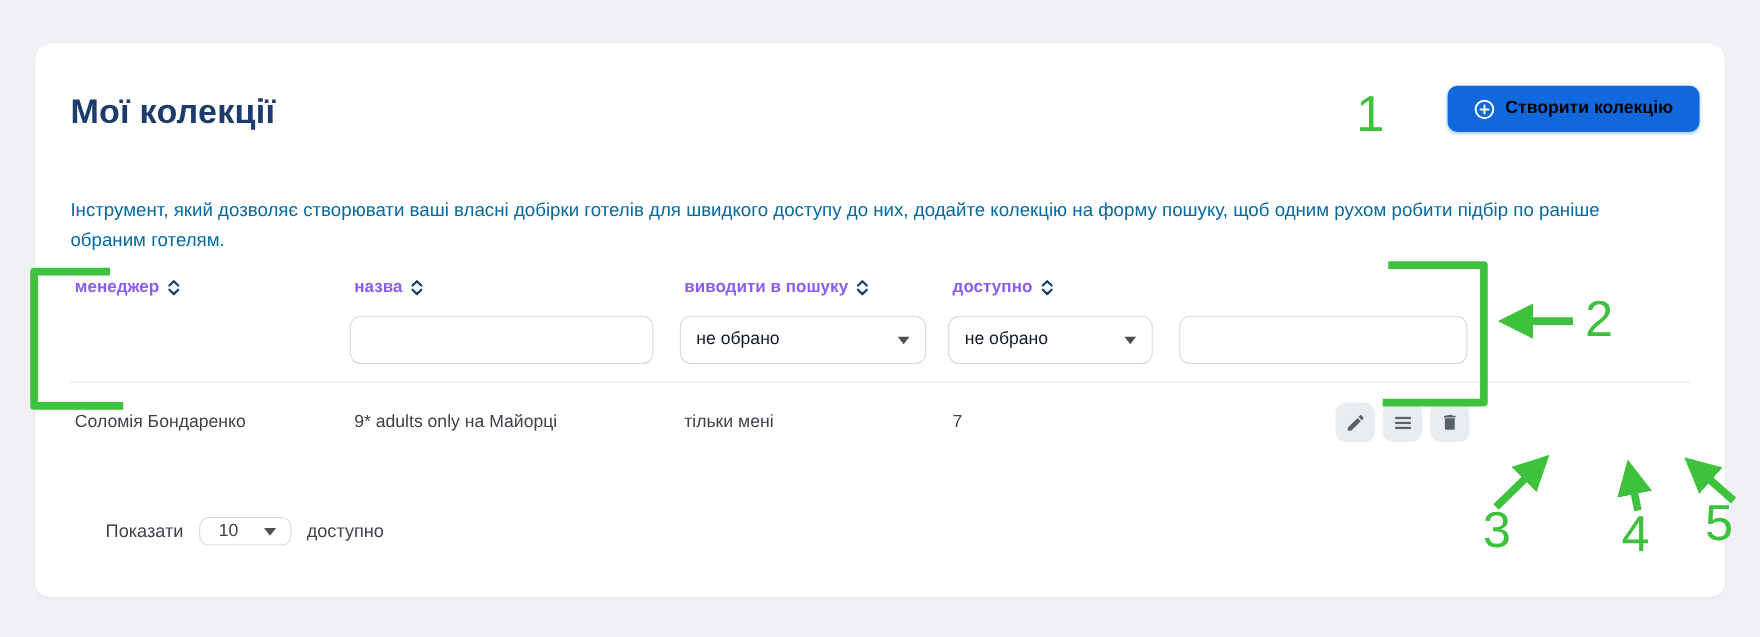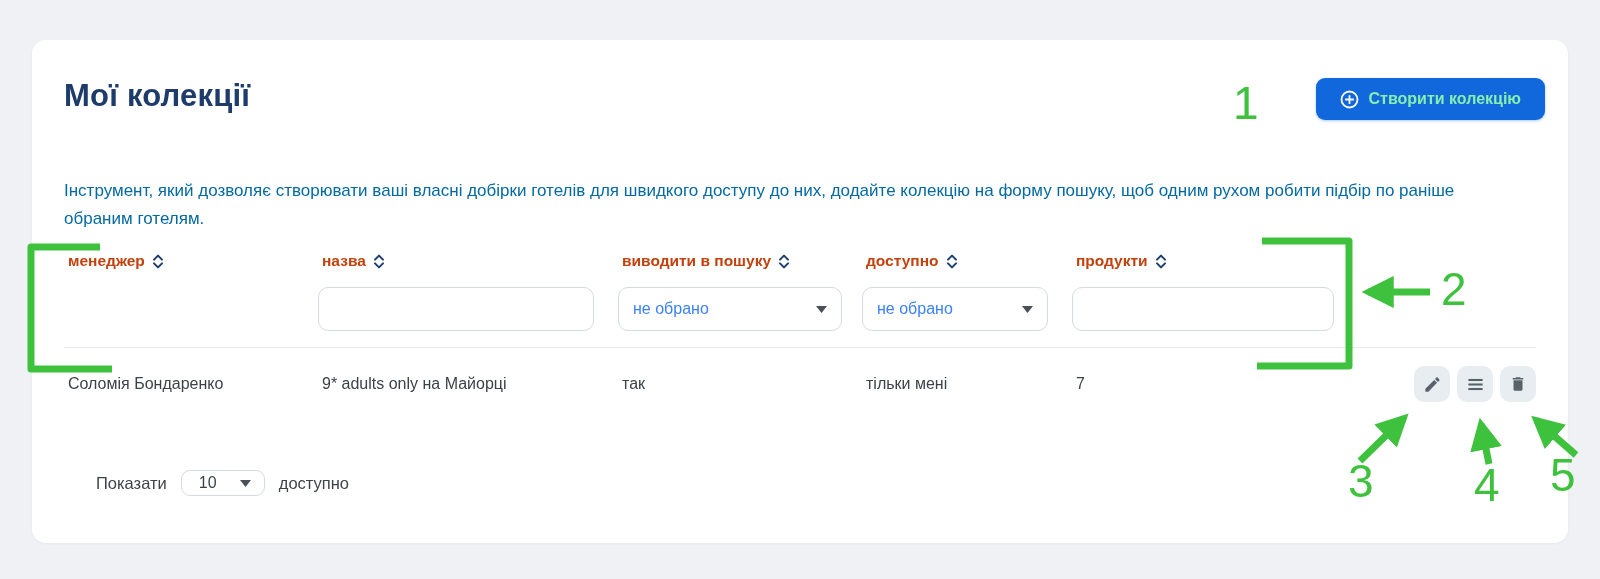--- a/index.html
+++ b/index.html
@@ -12,65 +12,65 @@
     color:#3e444a;
   }
   .card {
     position:absolute; left:32px; top:40px;
     width:1536px; height:503px;
     background:#ffffff; border-radius:14px;
     box-shadow:0 1px 3px rgba(25,40,70,0.05);
   }
   
   .card-header {
-    display:flex; align-items:flex-start; justify-content:space-between;
+    display:flex; align-items:flex-end; justify-content:space-between;
     padding:38px 23px 0 32px;
   }
   .page-title {
     font-size:31px; font-weight:bold; color:#1d3b6b; letter-spacing:0.2px;
   }
   .create-btn {
     display:flex; align-items:center; gap:10px;
     height:42px; padding:0 24px;
     background:#1168dc; border:none; border-radius:9px;
-    color:#86efac; font-size:16px; font-weight:bold;
+    color:#000000; font-size:16px; font-weight:bold;
     font-family:inherit; cursor:pointer;
     box-shadow:0 1px 3px rgba(17,104,220,0.35);
   }
   .create-btn svg { display:block; }
   
   .description {
     margin:57px 32px 0 32px; max-width:1450px;
     font-size:17px; line-height:1.62; color:#0369a1;
   }
   
   .table-wrap { margin:20px 32px 0 32px; }
   .grid-row {
     display:grid;
     grid-template-columns:254px 300px 244px 210px 264px 1fr;
     align-items:center;
   }
   .th {
     display:flex; align-items:center; gap:7px;
-    font-size:15.5px; font-weight:bold; color:#c2410c;
+    font-size:15.5px; font-weight:bold; color:#8b5cf6;
     padding-left:4px;
   }
   .sort-icon svg { display:block; }
   .filter-row { margin-top:17px; }
   .text-filter {
     height:44px; border:1px solid #d6dbe1; border-radius:10px;
     width:276px; padding:0 14px; font-size:16px; color:#3e444a;
     font-family:inherit; outline:none; background:#fff;
   }
   .text-filter.products { width:262px; }
   .select-box {
     height:44px; border:1px solid #d6dbe1; border-radius:10px;
     background:#fff; display:flex; align-items:center;
     justify-content:space-between; padding:0 14px;
-    font-size:16px; color:#3b82f6; cursor:pointer;
+    font-size:16px; color:#0f172a; cursor:pointer;
   }
   .select-box.w1 { width:224px; }
   .select-box.w2 { width:186px; }
   .caret svg { display:block; }
   .divider { height:1px; background:#e7e9ec; margin-top:16px; }
   .data-row { padding:18px 0 22px 0; }
   .td { font-size:16px; color:#3c4248; padding-left:4px; }
   .actions { display:flex; justify-content:flex-end; gap:7px; padding-right:0; }
   .icon-btn {
     width:36px; height:36px; border:none; border-radius:10px;
@@ -152,29 +152,20 @@
       </div>
       <div class="th">
         <span>доступно</span>
         <span class="sort-icon">
           <svg width="12" height="17" viewBox="0 0 12 17" fill="none" stroke="#1d3c6e" stroke-width="2" stroke-linecap="round" stroke-linejoin="round">
             <polyline points="2,6.6 6,2.6 10,6.6"></polyline>
               <polyline points="2,10.4 6,14.4 10,10.4"></polyline>
           </svg>
         </span>
       </div>
-      <div class="th">
-        <span>продукти</span>
-        <span class="sort-icon">
-          <svg width="12" height="17" viewBox="0 0 12 17" fill="none" stroke="#1d3c6e" stroke-width="2" stroke-linecap="round" stroke-linejoin="round">
-            <polyline points="2,6.6 6,2.6 10,6.6"></polyline>
-              <polyline points="2,10.4 6,14.4 10,10.4"></polyline>
-          </svg>
-        </span>
-      </div>
       <div></div>
     </div>
 
     <div class="grid-row filter-row">
       <div></div>
       <div>
         <input class="text-filter" type="text" value="" style="">
       </div>
       <div>
         <div class="select-box w1">
@@ -200,21 +191,20 @@
         <input class="text-filter products" type="text" value="" style="">
       </div>
       <div></div>
     </div>
 
     <div class="divider"></div>
 
     <div class="grid-row data-row">
       <div class="td">Соломія Бондаренко</div>
       <div class="td">9* adults only на Майорці</div>
-      <div class="td">так</div>
       <div class="td">тільки мені</div>
       <div class="td">7</div>
       <div class="actions">
         <button class="icon-btn">
           <span>
             <svg width="19" height="19" viewBox="0 0 24 24" fill="#59626a">
               <path d="M3 17.25V21h3.75L17.81 9.94l-3.75-3.75L3 17.25zM20.71 7.04c.39-.39.39-1.02 0-1.41l-2.34-2.34c-.39-.39-1.02-.39-1.41 0l-1.83 1.83 3.75 3.75 1.83-1.83z"></path>
             </svg>
           </span>
         </button>

